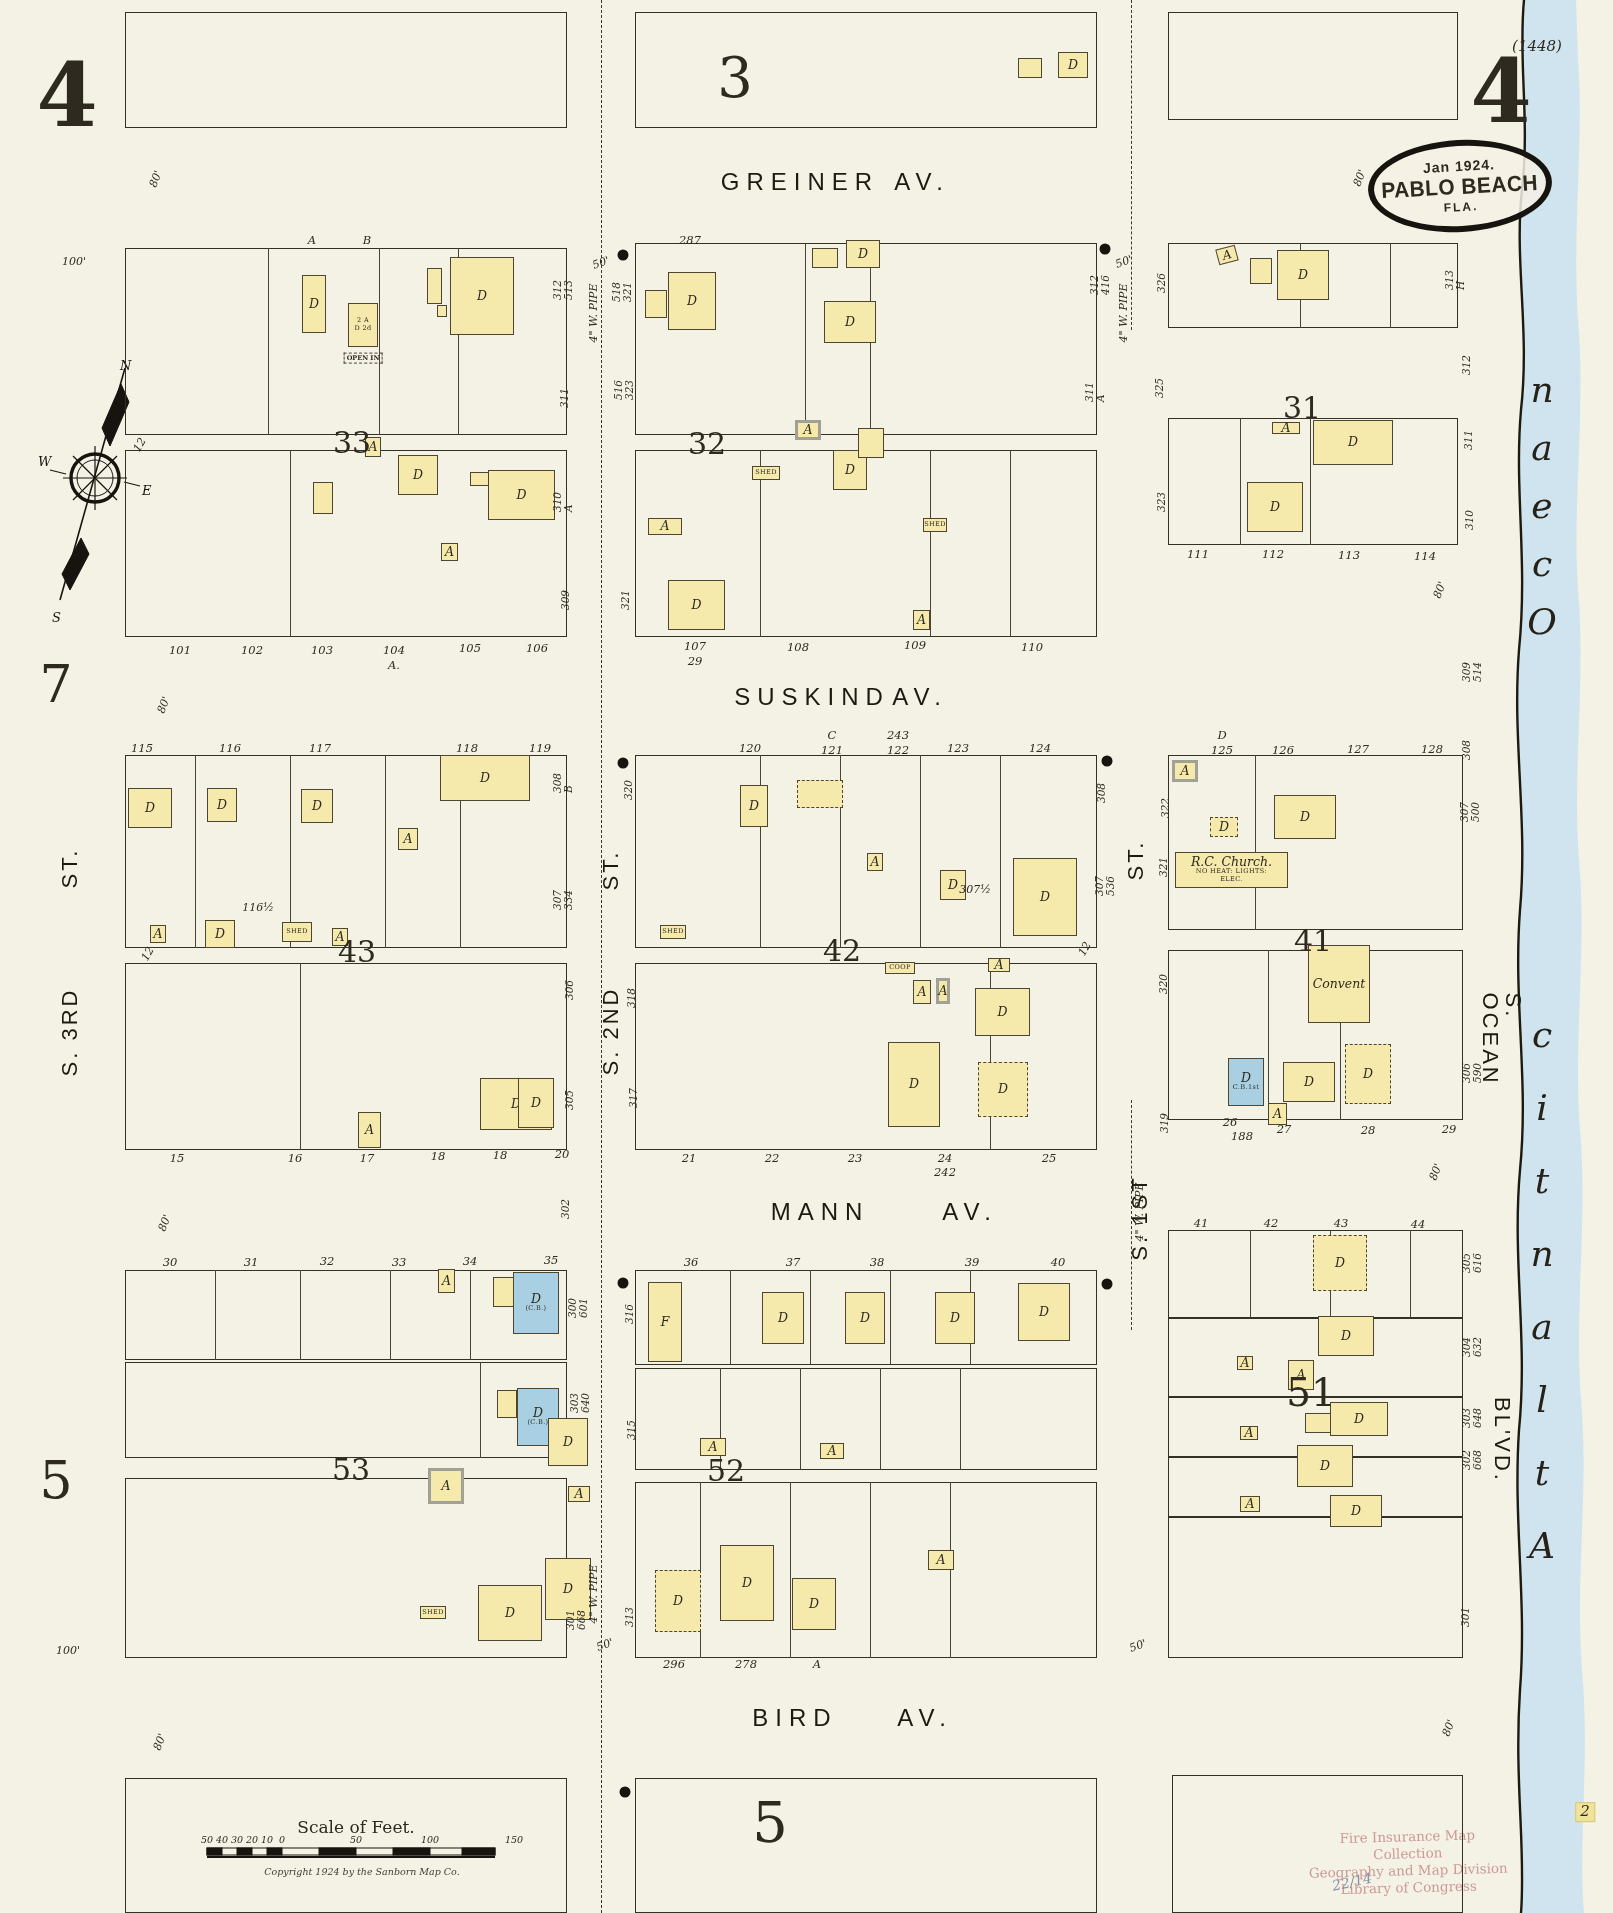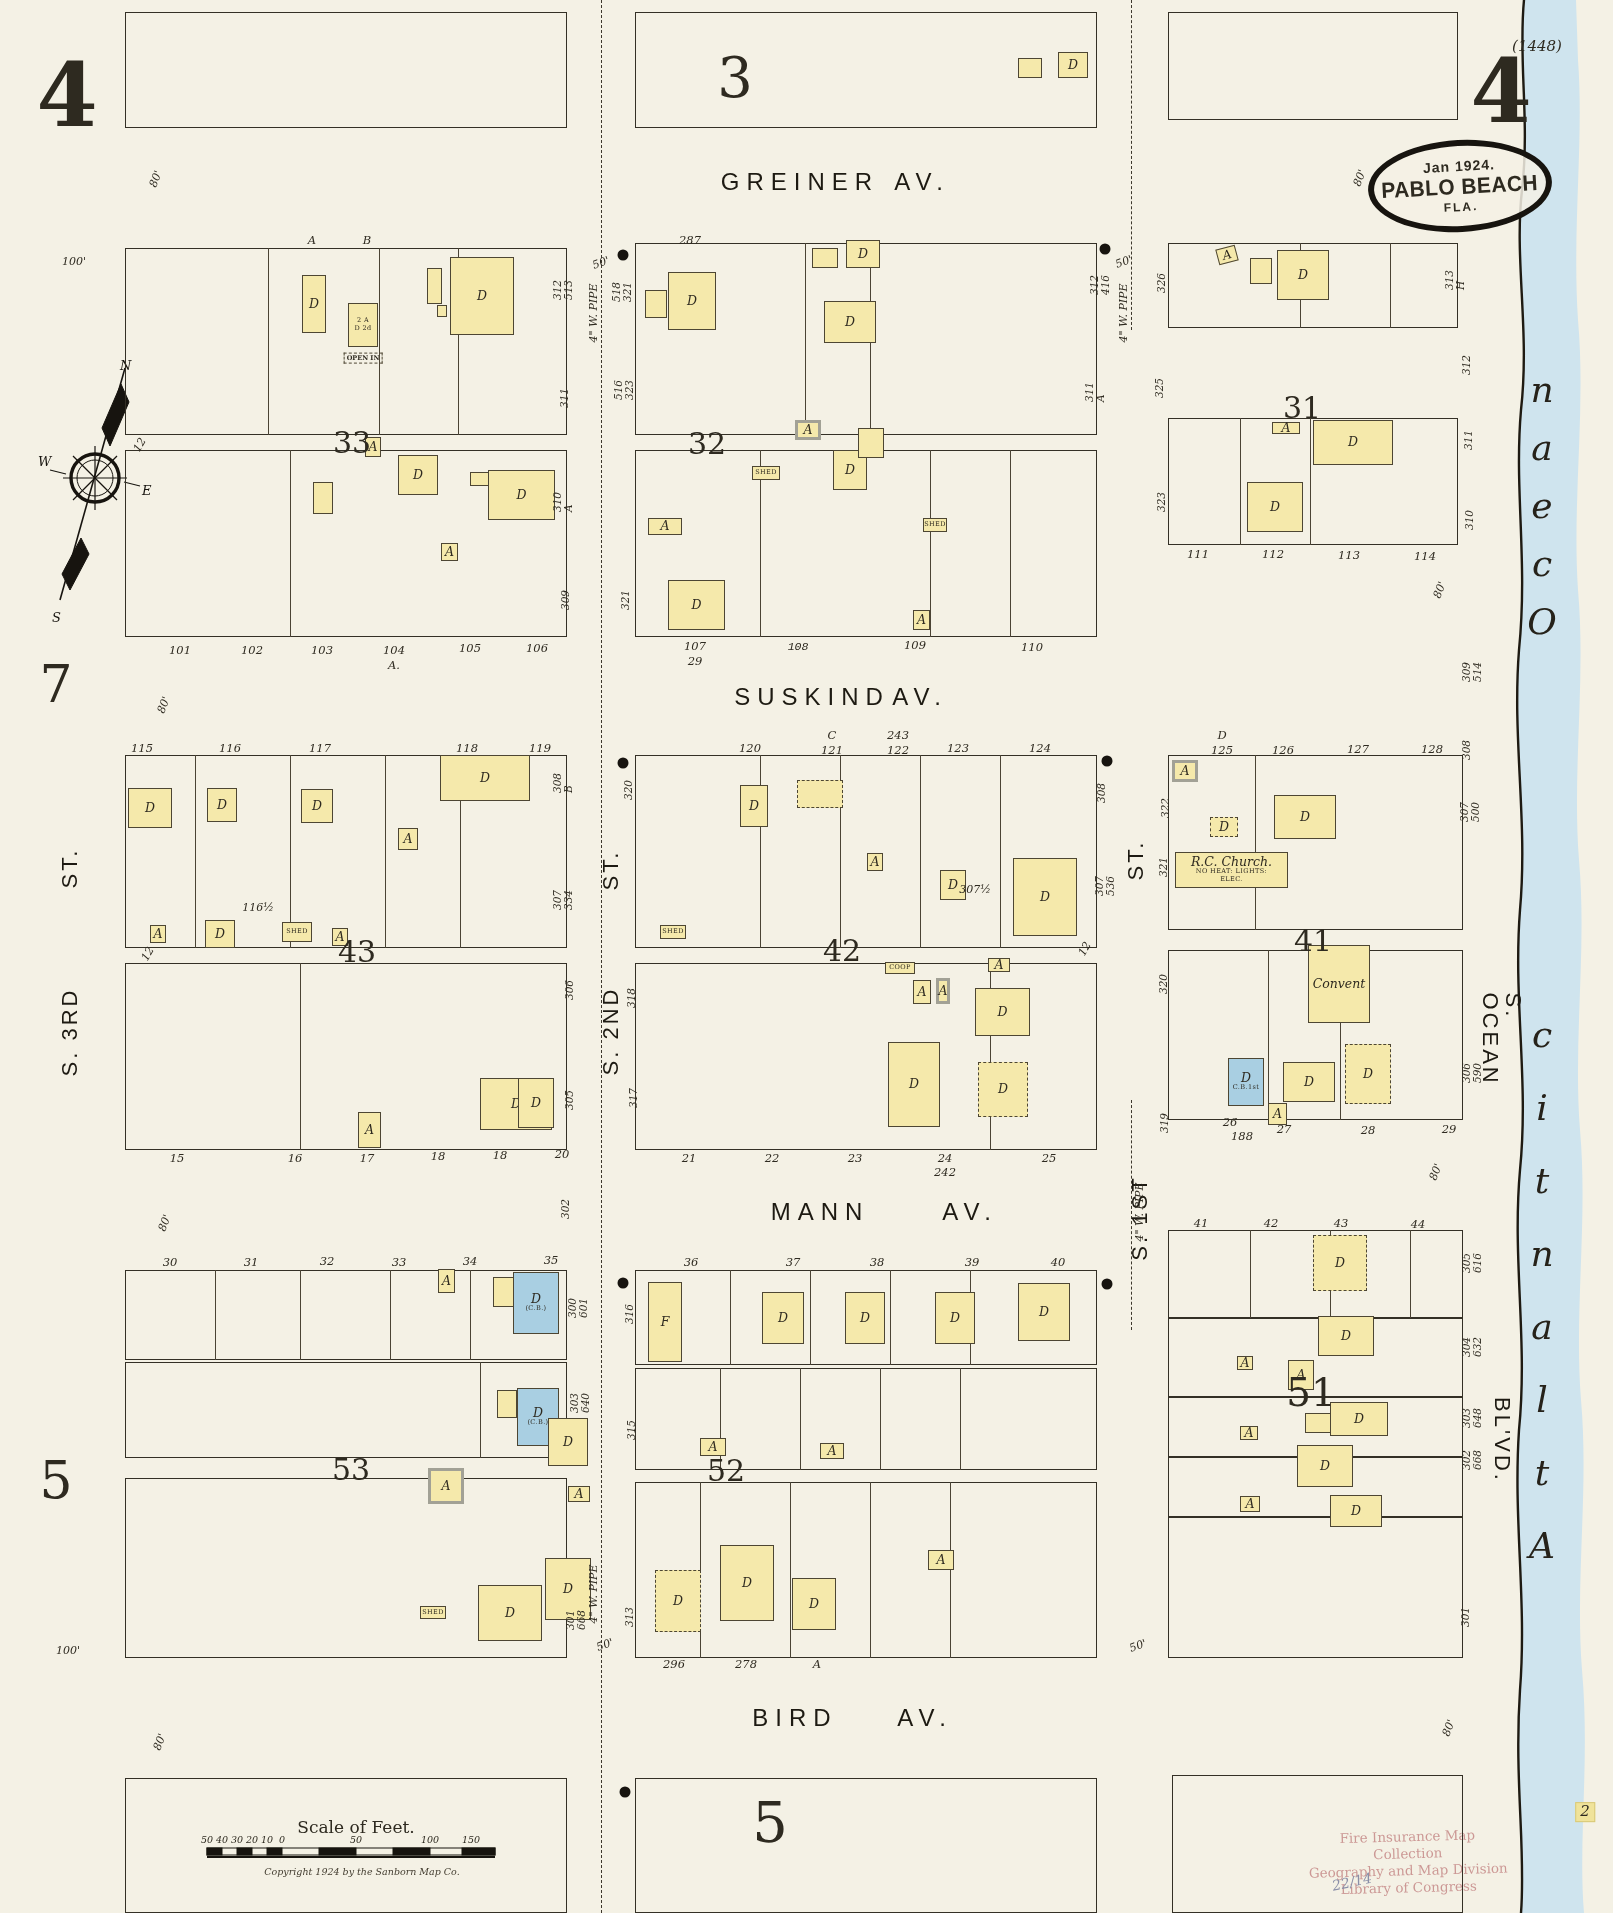--- a/index.html
+++ b/index.html
@@ -499,21 +499,21 @@
       <div class="lbl it" style="left: 690px; top: 240px; font-size: 11.5px;">287</div>
       <div class="lbl it" style="left: 180px; top: 650px; font-size: 11.5px;">101</div>
       <div class="lbl it" style="left: 252px; top: 650px; font-size: 11.5px;">102</div>
       <div class="lbl it" style="left: 322px; top: 650px; font-size: 11.5px;">103</div>
       <div class="lbl it" style="left: 394px; top: 650px; font-size: 11.5px;">104</div>
       <div class="lbl it" style="left: 394px; top: 665px; font-size: 11.5px;">A.</div>
       <div class="lbl it" style="left: 470px; top: 648px; font-size: 11.5px;">105</div>
       <div class="lbl it" style="left: 537px; top: 648px; font-size: 11.5px;">106</div>
       <div class="lbl it" style="left: 695px; top: 646px; font-size: 11.5px;">107</div>
       <div class="lbl it" style="left: 695px; top: 661px; font-size: 11.5px;">29</div>
-      <div class="lbl it" style="left: 798px; top: 647px; font-size: 11.5px; font-family: Liberation Mono, monospace;">108</div>
+      <div class="lbl it" style="left: 798px; top: 647px; font-size: 11.5px;">108</div>
       <div class="lbl it" style="left: 915px; top: 645px; font-size: 11.5px;">109</div>
       <div class="lbl it" style="left: 1032px; top: 647px; font-size: 11.5px;">110</div>
       <div class="lbl it" style="left: 1198px; top: 554px; font-size: 11.5px;">111</div>
       <div class="lbl it" style="left: 1273px; top: 554px; font-size: 11.5px;">112</div>
       <div class="lbl it" style="left: 1349px; top: 555px; font-size: 11.5px;">113</div>
       <div class="lbl it" style="left: 1425px; top: 556px; font-size: 11.5px;">114</div>
       <div class="lbl it" style="left: 142px; top: 748px; font-size: 11.5px;">115</div>
       <div class="lbl it" style="left: 230px; top: 748px; font-size: 11.5px;">116</div>
       <div class="lbl it" style="left: 320px; top: 748px; font-size: 11.5px;">117</div>
       <div class="lbl it" style="left: 467px; top: 748px; font-size: 11.5px;">118</div>
@@ -662,15 +662,15 @@
       <div class="dot" style="left: 1107px; top: 1284px;"></div>
       <div class="dot" style="left: 625px; top: 1792px;"></div>
       <div class="lbl it" style="left: 207px; top: 1840px; font-size: 9.5px;">50</div>
       <div class="lbl it" style="left: 222px; top: 1840px; font-size: 9.5px;">40</div>
       <div class="lbl it" style="left: 237px; top: 1840px; font-size: 9.5px;">30</div>
       <div class="lbl it" style="left: 252px; top: 1840px; font-size: 9.5px;">20</div>
       <div class="lbl it" style="left: 267px; top: 1840px; font-size: 9.5px;">10</div>
       <div class="lbl it" style="left: 282px; top: 1840px; font-size: 9.5px;">0</div>
       <div class="lbl it" style="left: 356px; top: 1840px; font-size: 9.5px;">50</div>
       <div class="lbl it" style="left: 430px; top: 1840px; font-size: 9.5px;">100</div>
-      <div class="lbl it" style="left: 471px; top: 1840px; font-size: 9.5px;">150</div>
+      <div class="lbl it" style="left: 514px; top: 1840px; font-size: 9.5px;">150</div>
     </div>
 </div>
 
 </body></html>

